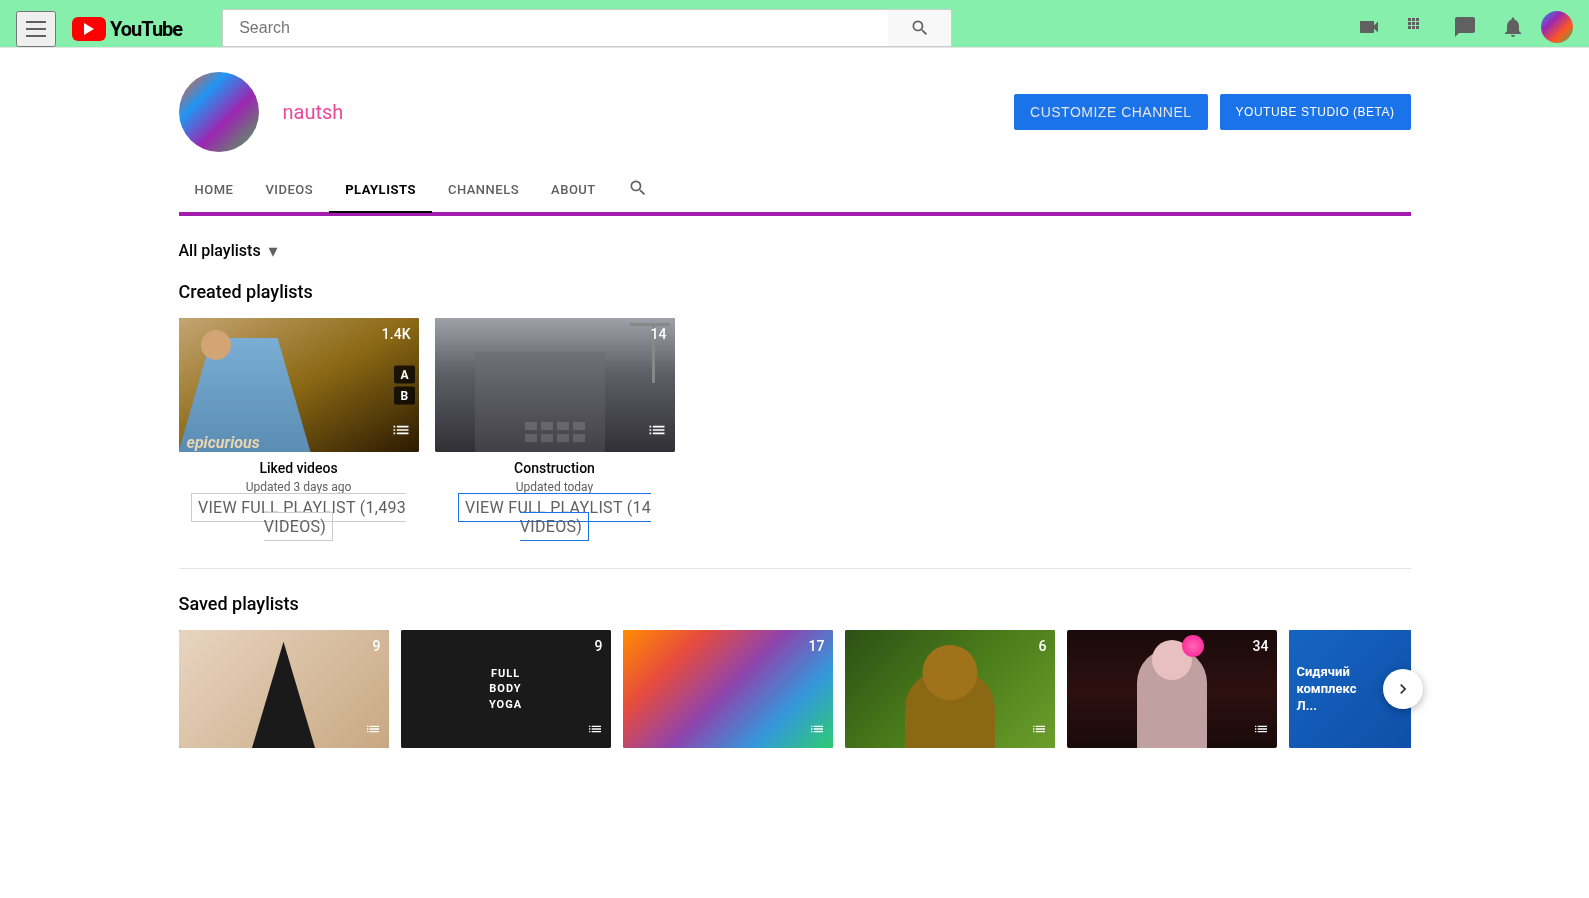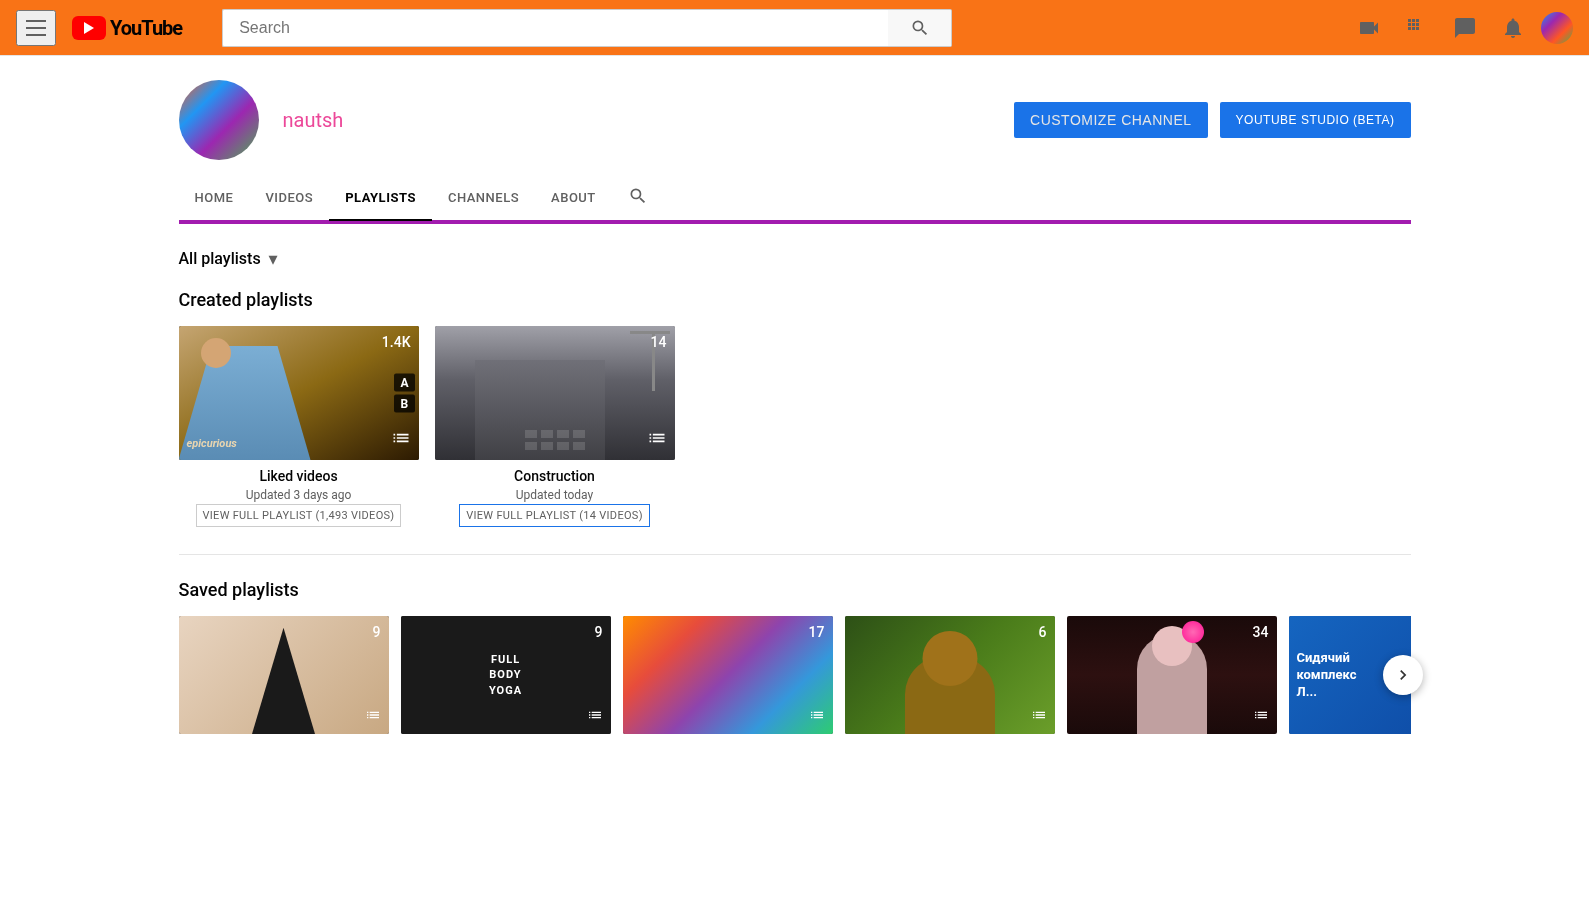--- a/index.html
+++ b/index.html
@@ -1,24 +1,24 @@
 <!DOCTYPE html>
 <html><head>
   <meta charset="utf-8">
   <style>
     * { margin: 0; padding: 0; box-sizing: border-box; }
     body { font-family: 'Roboto', Arial, sans-serif; background: #fff; color: #030303; font-size: 14px; }
 
     
     .header {
       display: flex;
-      align-items: center;
+      align-items: flex-end;
       padding: 0 16px;
-      height: 56px;
-      background: #f97316;
+      height: 48px;
+      background: #86efac;
       border-bottom: 1px solid #e5e5e5;
       position: sticky;
       top: 0;
       z-index: 100;
     }
     .header-left { display: flex; align-items: center; gap: 16px; }
     .hamburger { cursor: pointer; display: flex; flex-direction: column; gap: 5px; padding: 8px; }
     .hamburger span { display: block; width: 20px; height: 2px; background: #606060; }
     .logo { display: flex; align-items: center; gap: 4px; text-decoration: none; }
     .logo-icon { width: 34px; height: 24px; background: #ff0000; border-radius: 6px; display: flex; align-items: center; justify-content: center; }
@@ -166,21 +166,21 @@
 
     
     .thumb-construction {
       background: #555;
     }
 
     .playlist-info { padding: 8px 0; text-align: center; }
     .playlist-name { font-size: 14px; font-weight: 500; color: #030303; margin-bottom: 4px; }
     .playlist-updated { font-size: 12px; color: #606060; margin-bottom: 4px; }
     .playlist-view-link {
-      font-size: 11px;
+      font-size: 16px;
       color: #606060;
       letter-spacing: 0.3px;
       text-decoration: none;
       padding: 4px 6px;
       border: 1px solid #ccc;
       cursor: pointer;
     }
     .playlist-view-link.highlighted {
       border: 1.5px solid #1a73e8;
       color: #606060;
@@ -230,23 +230,23 @@
       font-size: 18px;
       color: #333;
       z-index: 10;
     }
 
     .saved-section { position: relative; }
 
     
     .epicurious-text {
       position: absolute;
-      bottom: 10px; left: 8px;
+      bottom: 0; left: 8px;
       color: #e8d5b0;
-      font-size: 11px;
+      font-size: 16px;
       font-weight: 700;
       font-style: italic;
     }
     .epicurious-bg {
       width: 100%;
       height: 100%;
       background: linear-gradient(to bottom right, #c5a572 0%, #8b6914 50%, #2c1a02 100%);
       position: relative;
     }
 

